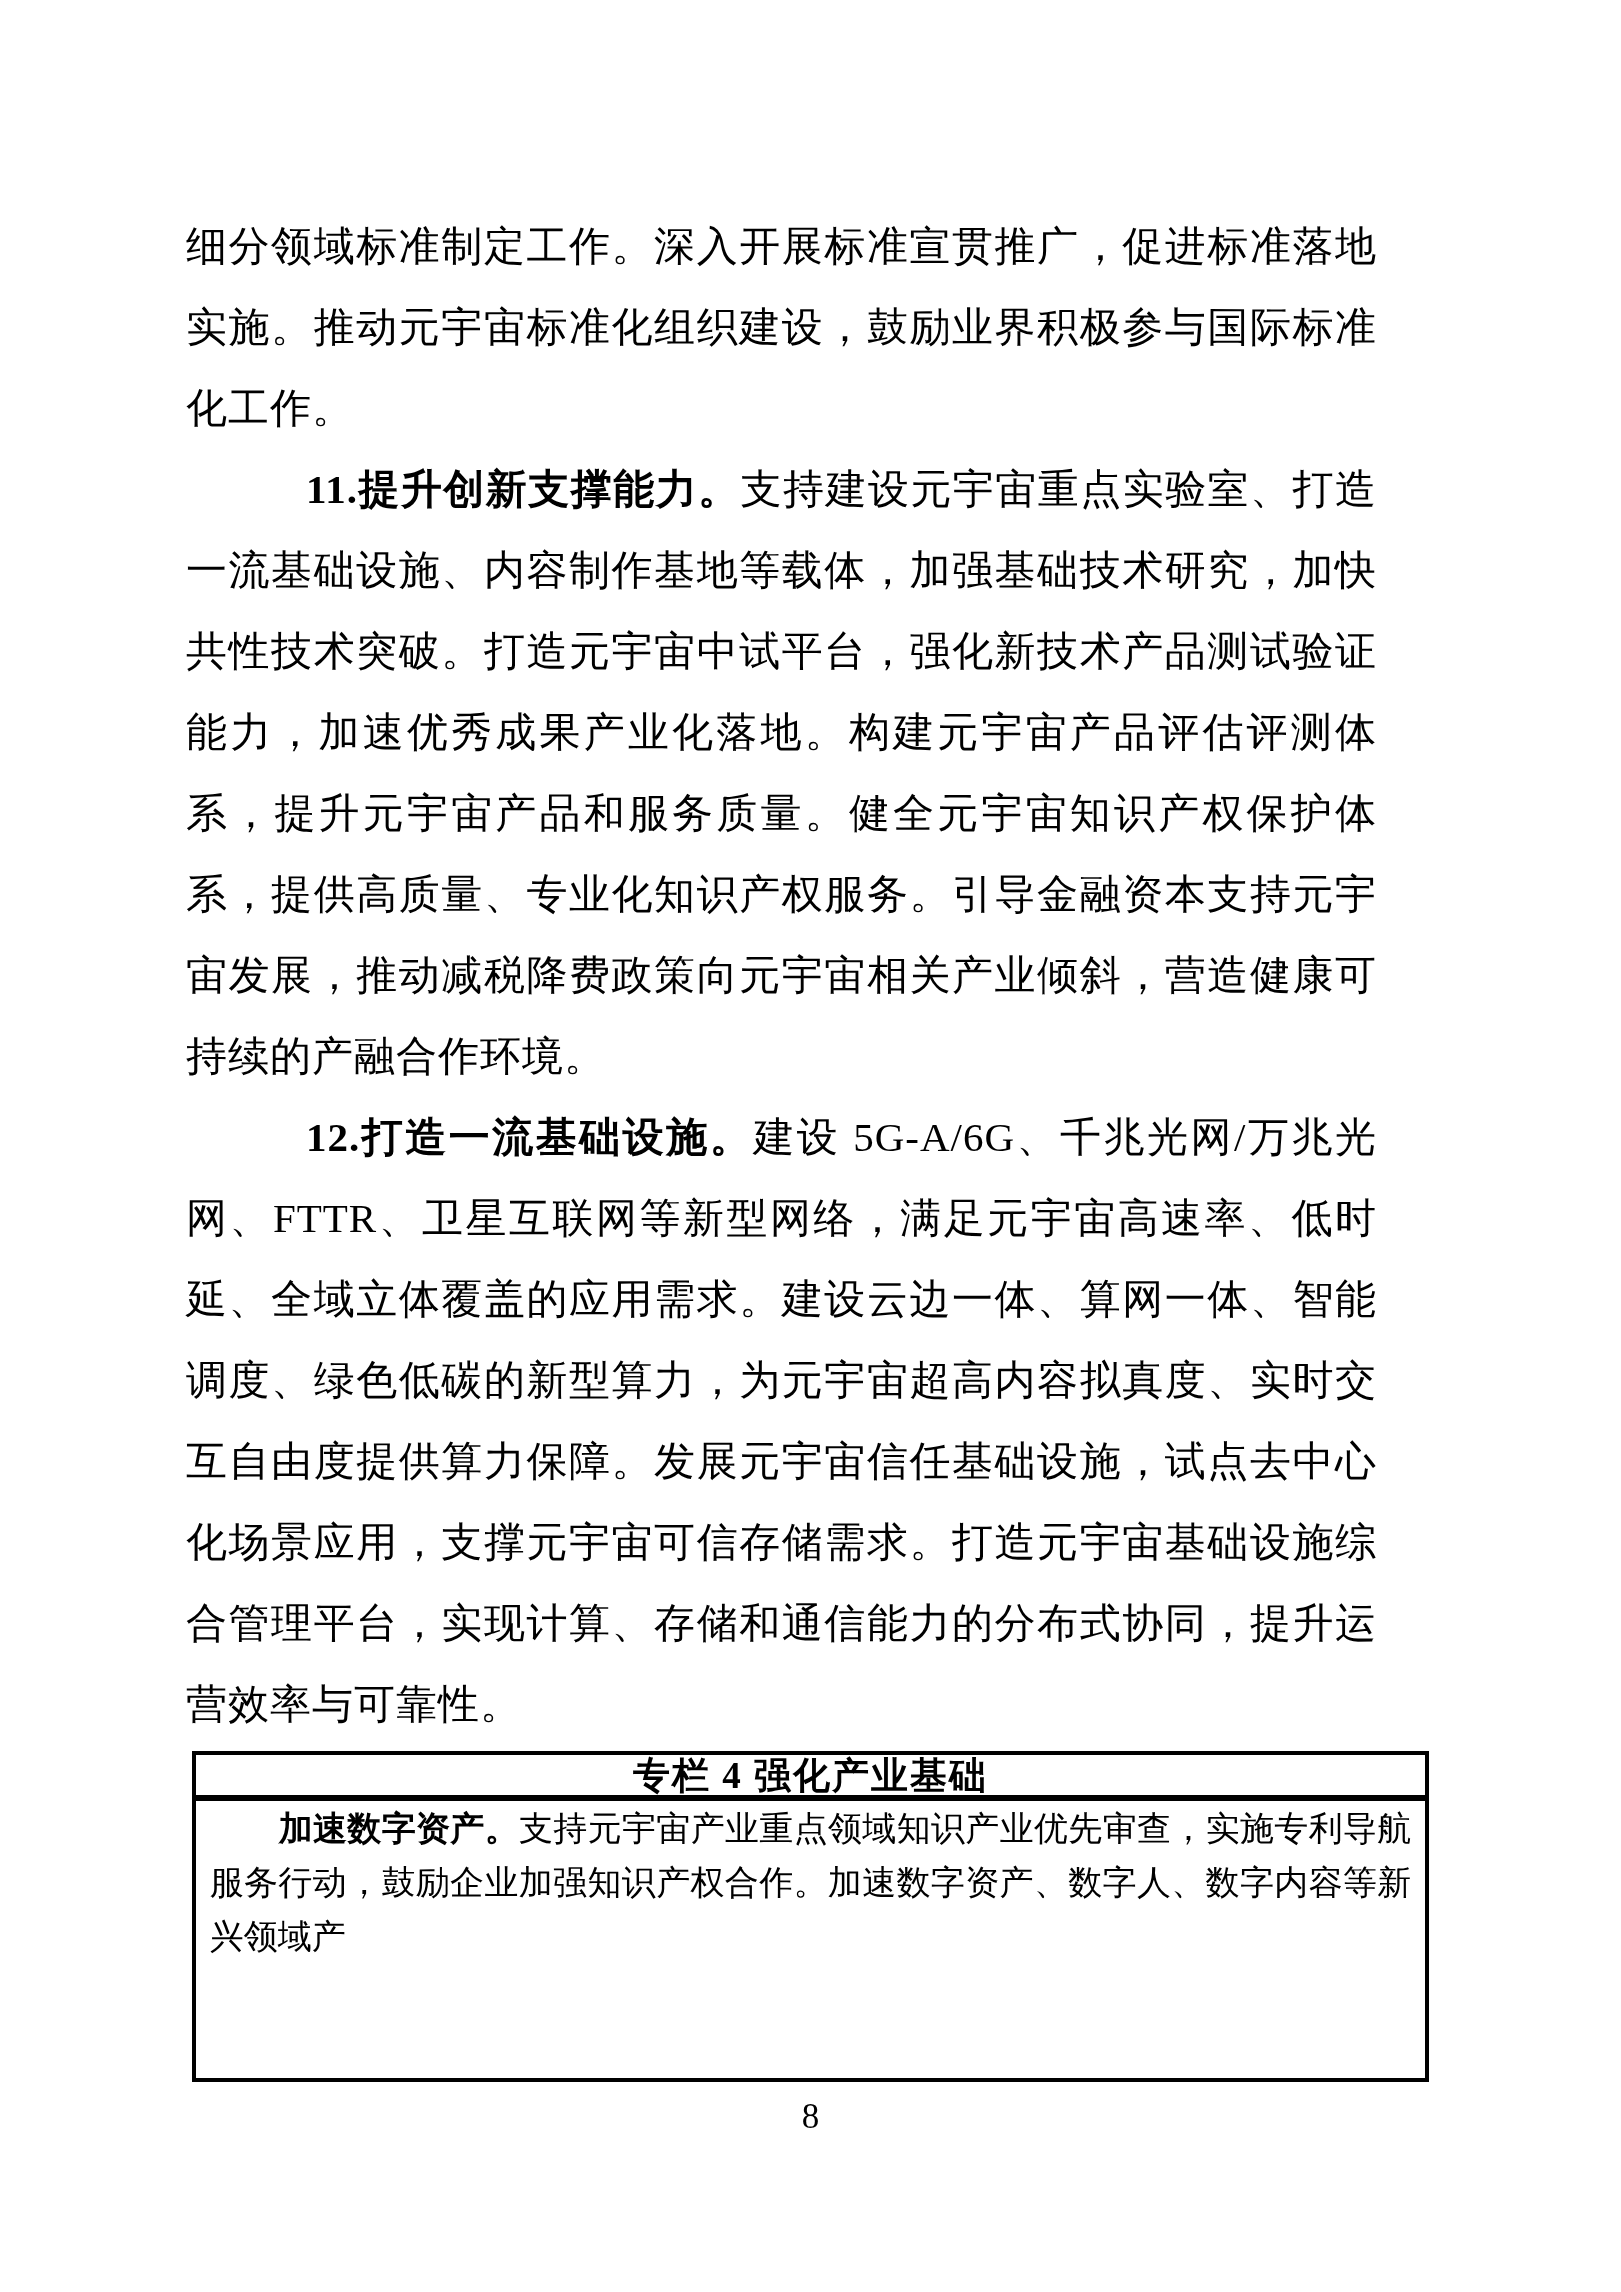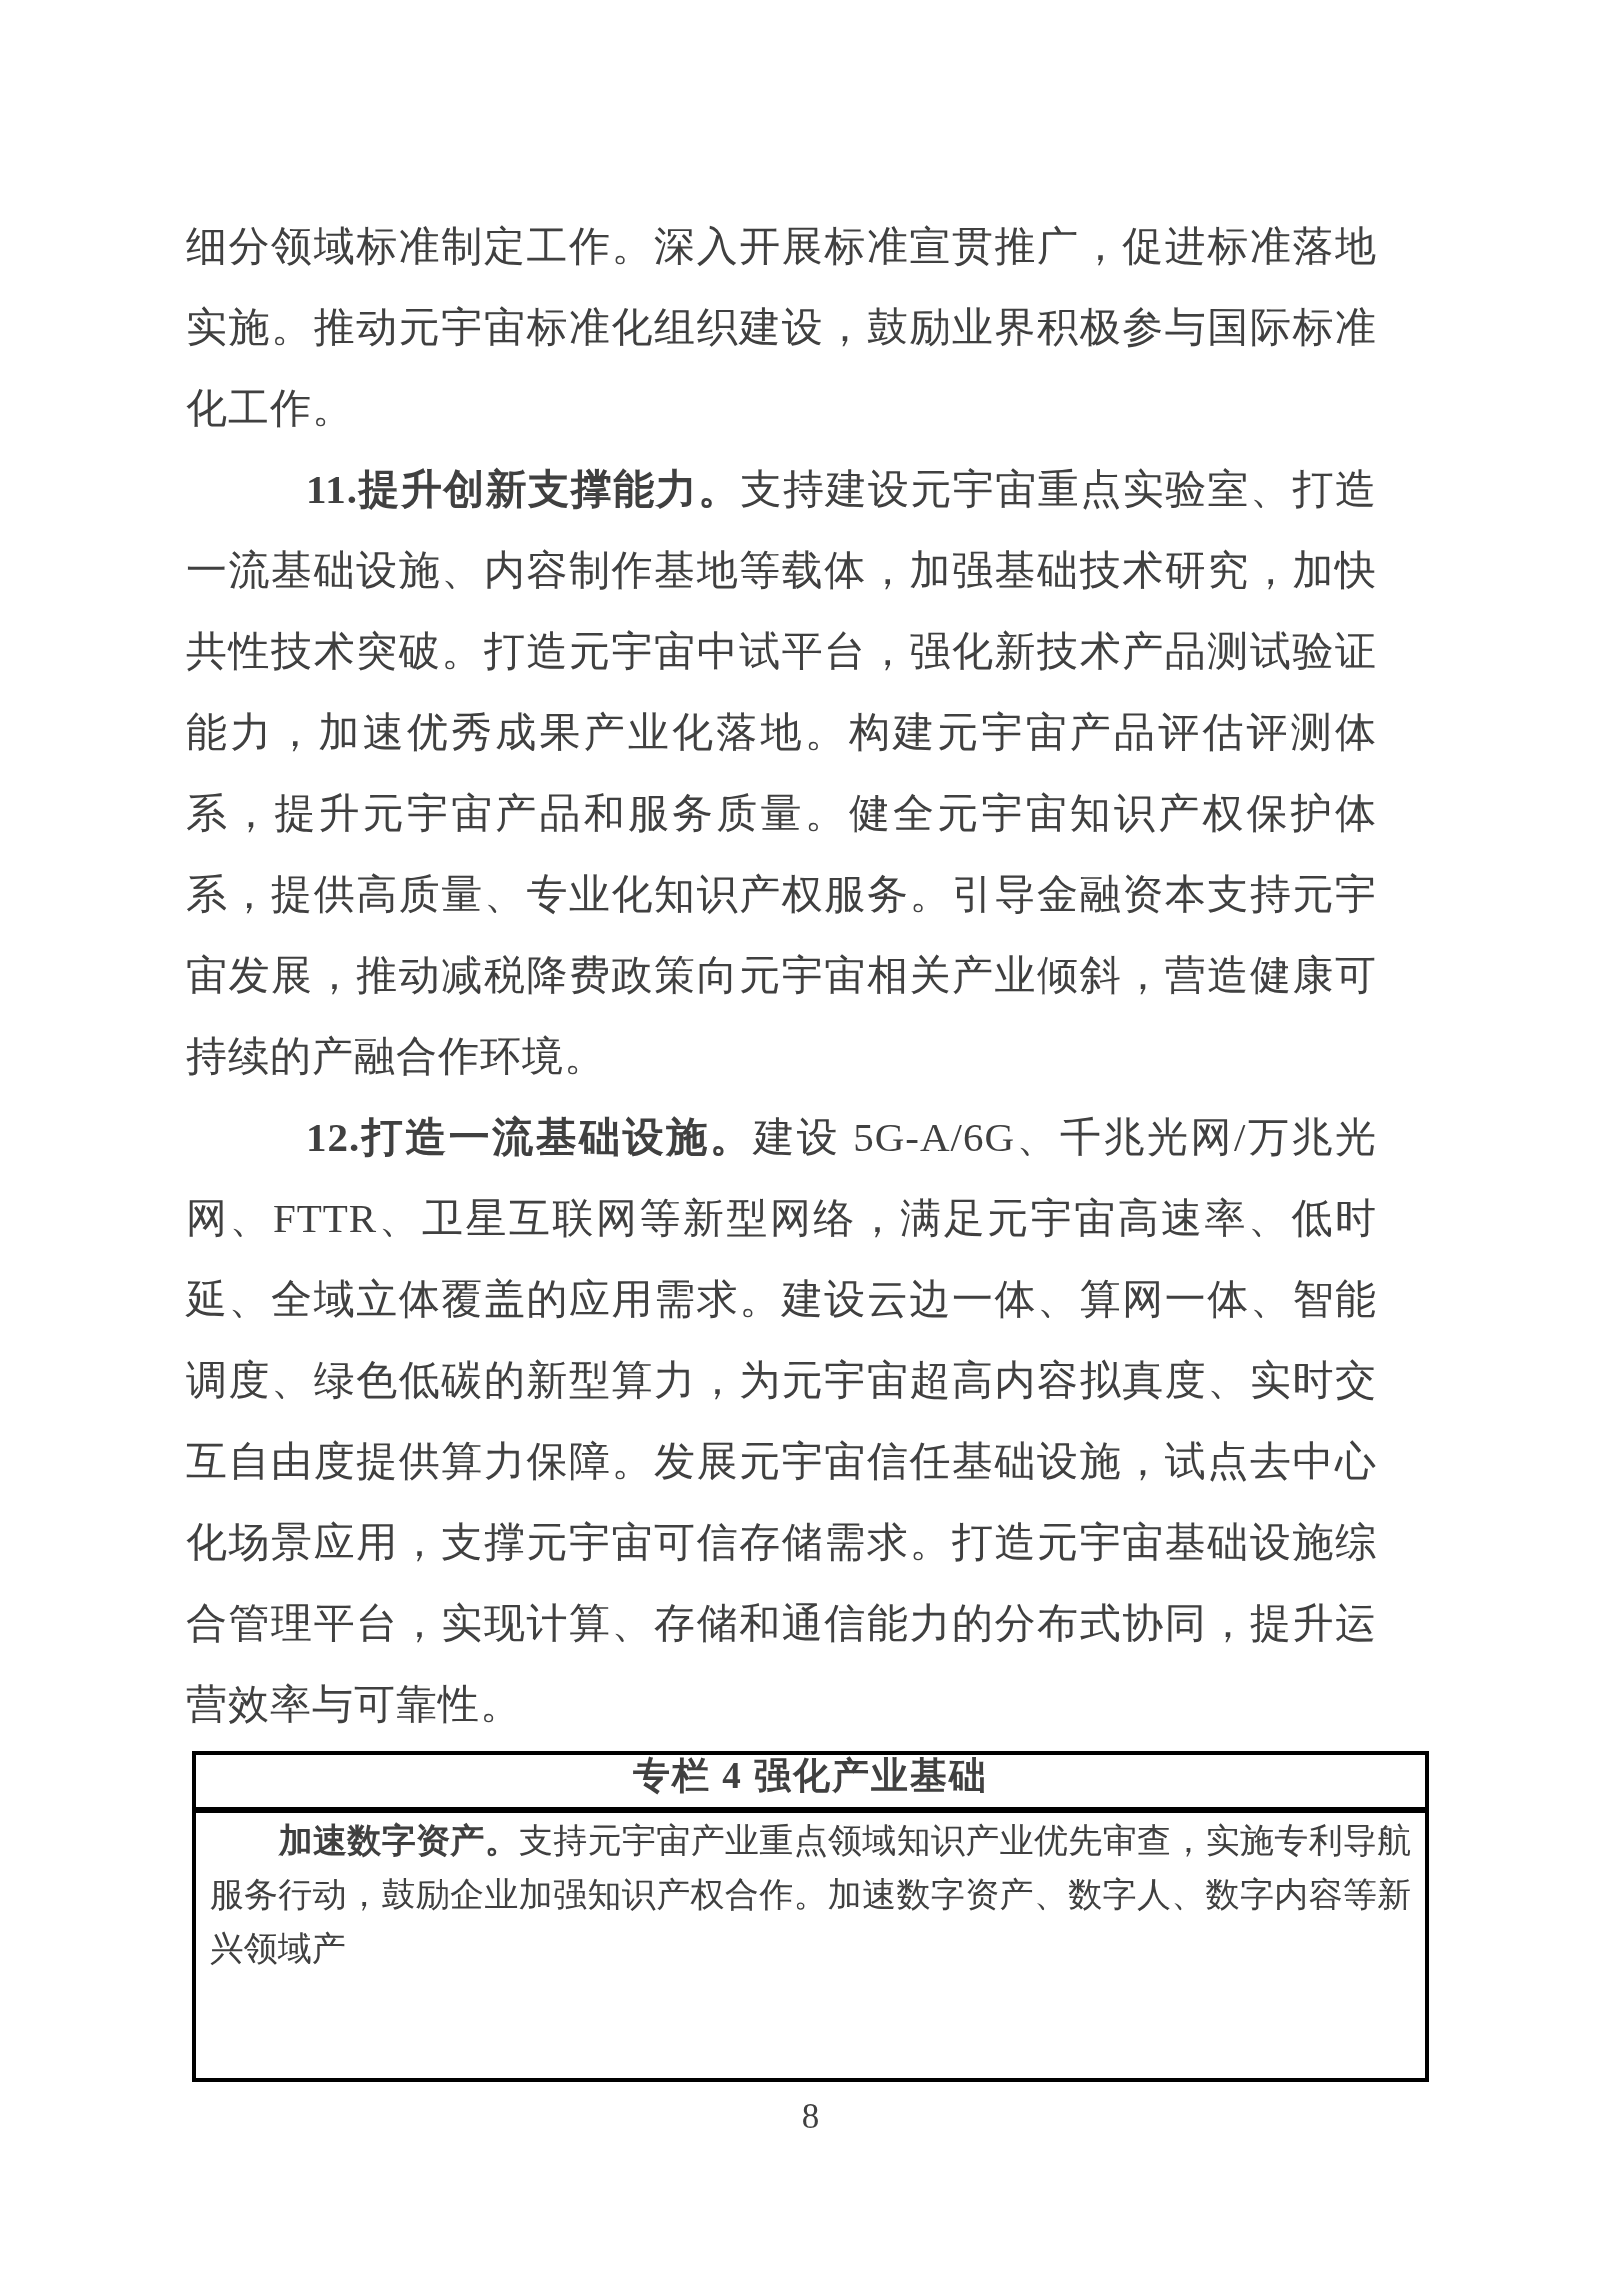--- a/index.html
+++ b/index.html
@@ -6,21 +6,21 @@
     margin: 0;
     padding: 0;
     background: #e8e8e8;
   }
   .page {
     position: relative;
     width: 1621px;
     height: 2293px;
     margin: 0 auto;
     background: #ffffff;
-    color: #404040;
+    color: #000000;
     font-family: "Liberation Serif", "DejaVu Serif", serif;
     overflow: hidden;
   }
   .doc-body {
     position: absolute;
     left: 186px;
     top: 206px;
     width: 1191px;
   }
   .para {
@@ -47,21 +47,21 @@
     box-sizing: border-box;
     border: 4.9px solid #000000;
     overflow: hidden;
     background: #ffffff;
   }
   .callout-title {
     font-size: 37px;
     font-weight: bold;
     text-align: center;
     line-height: 39px;
-    padding: 1px 0 12px 0;
+    padding: 1px 0 0 0;
     border-bottom: 6.9px solid #000000;
     letter-spacing: 2px;
   }
   .callout-body {
     padding: 1px 13.7px 0 13.7px;
   }
   .callout-para {
     margin: 0;
     font-size: 34px;
     line-height: 54px;

